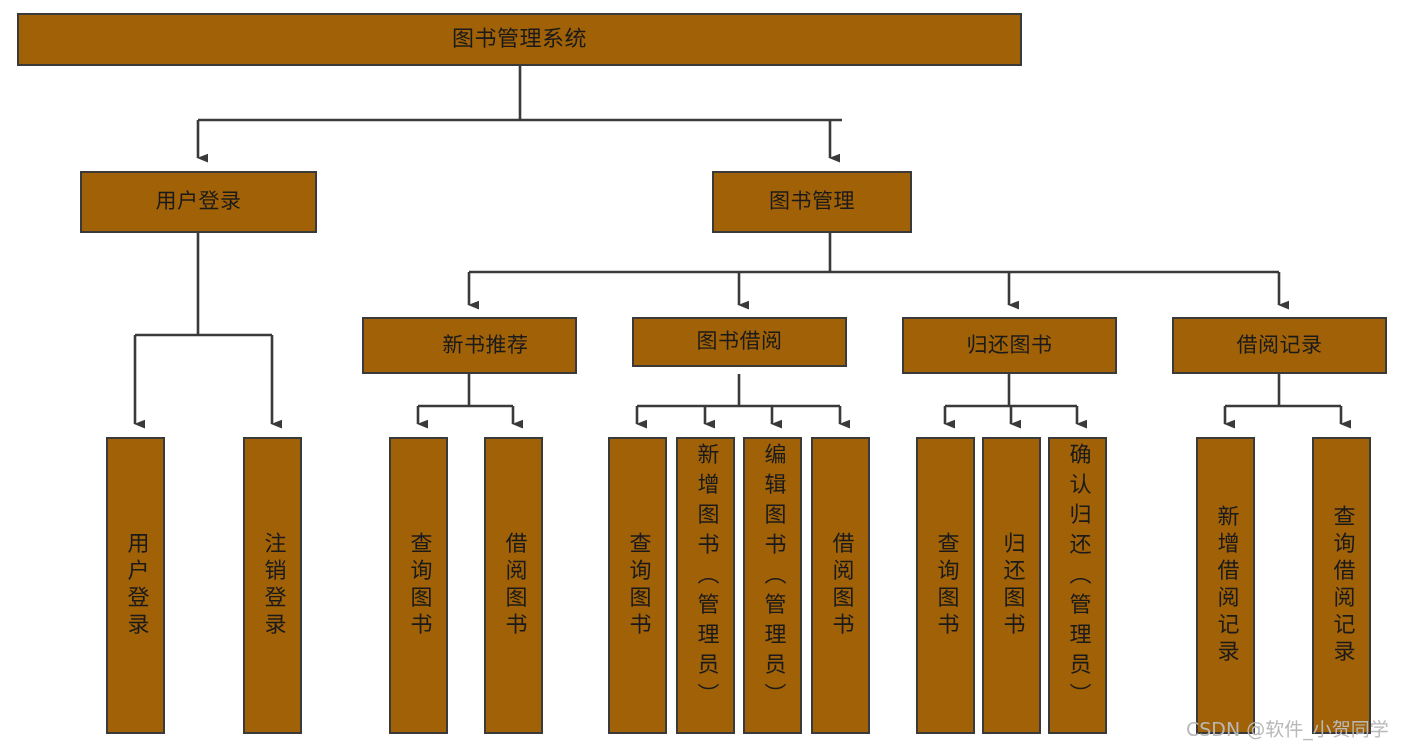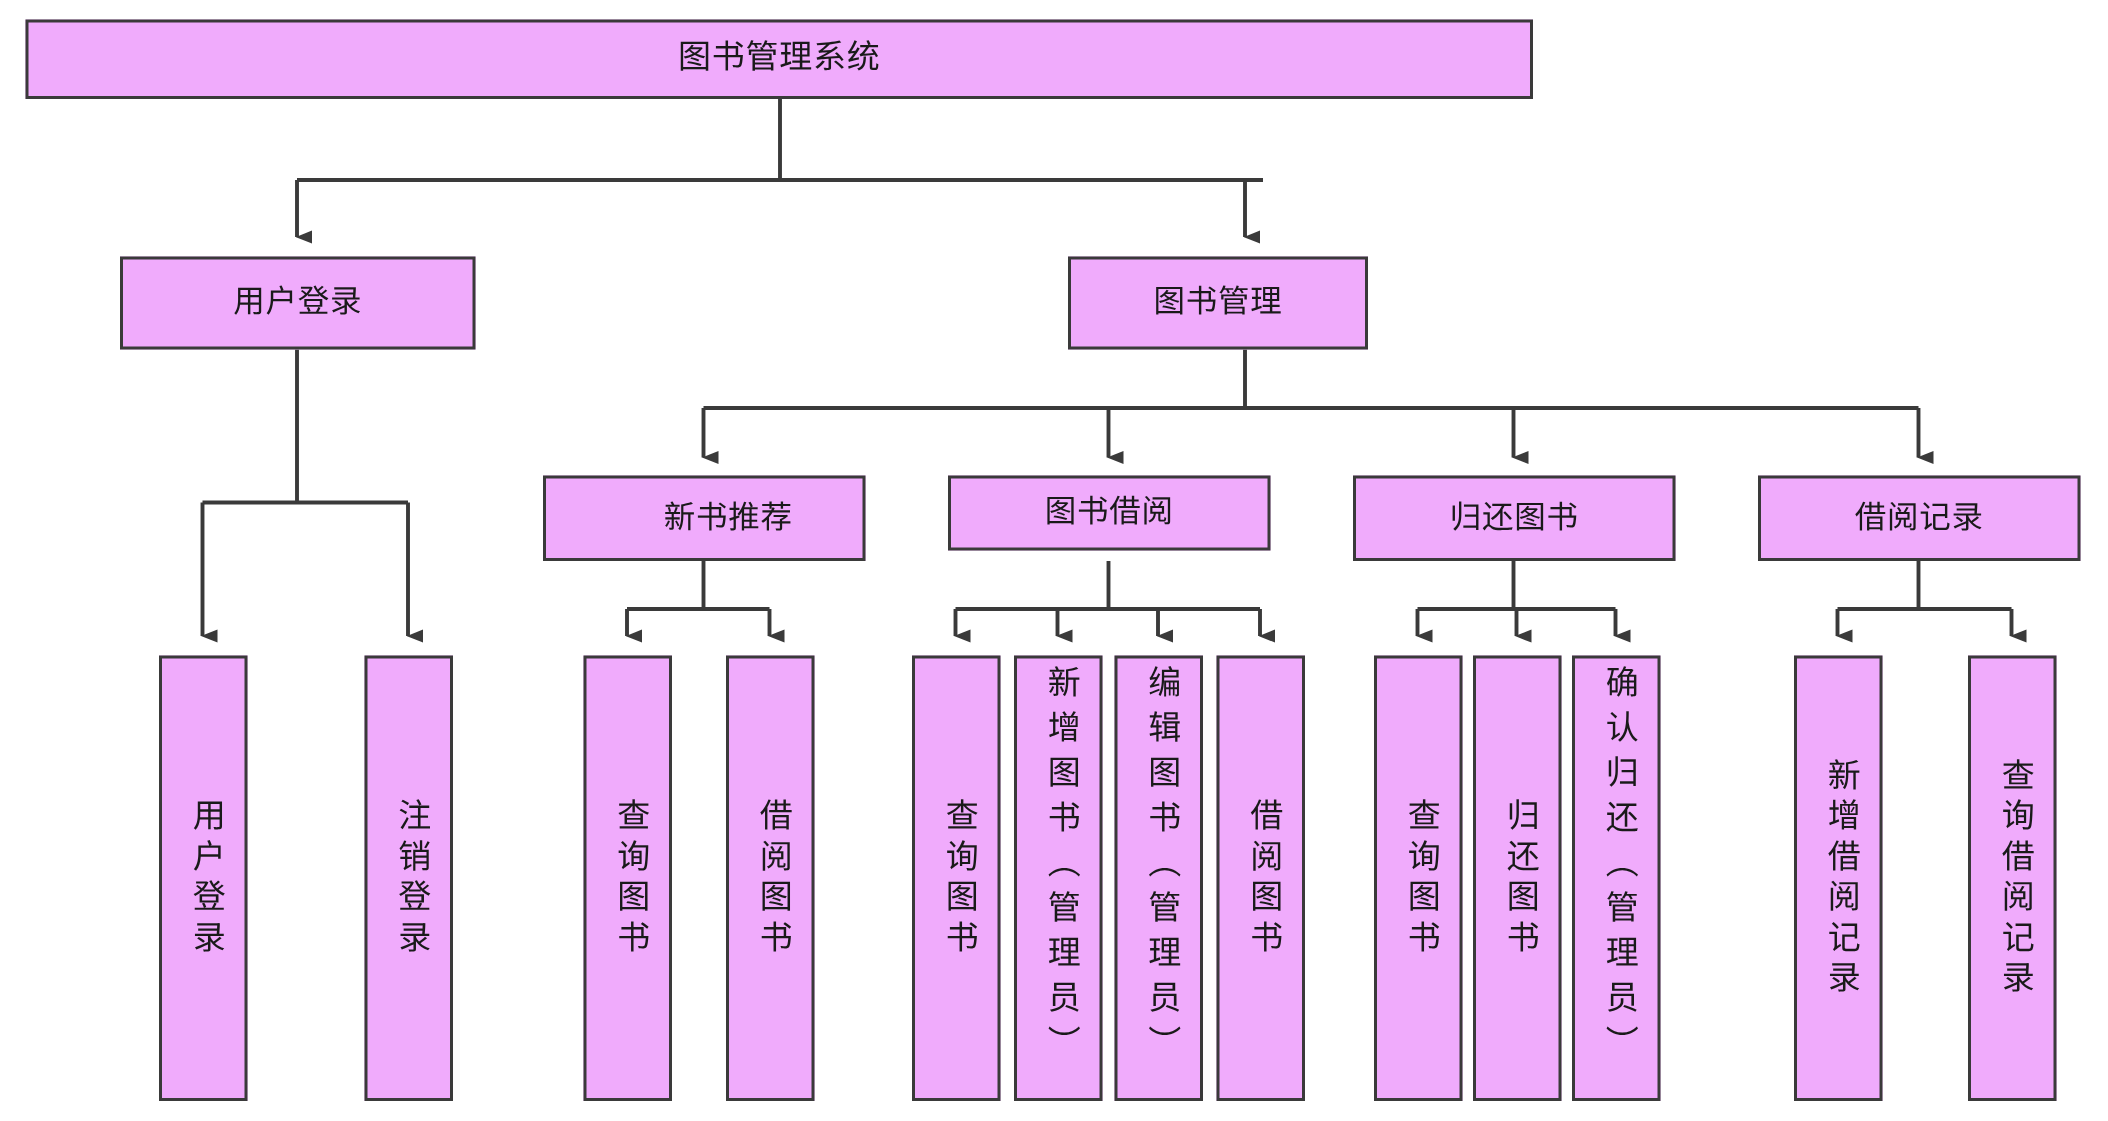--- a/index.html
+++ b/index.html
@@ -20,21 +20,21 @@
     position: absolute;
     left: 0;
     top: 0;
     width: 1405px;
     height: 747px;
     pointer-events: none;
   }
   .node {
     position: absolute;
     box-sizing: border-box;
-    background: #f0abfc;
+    background: #a16207;
     border: 2.5px solid #3a3a3a;
     display: flex;
     align-items: center;
     justify-content: center;
     color: #1a1a1a;
   }
   .node.level0 { border-width: 2.5px; }
   .node-label {
     display: block;
     text-align: center;
@@ -206,14 +206,15 @@
   </div>
 
   <div class="node v-node leaf" style="left:1196px; top:437px; width:59px; height:297px;">
     <span class="node-label">新增借阅记录</span>
   </div>
 
   <div class="node v-node leaf" style="left:1312px; top:437px; width:59px; height:297px;">
     <span class="node-label">查询借阅记录</span>
   </div>
 
+  <div id="watermark">CSDN @软件_小贺同学</div>
 
 </div>
 
 </body></html>

